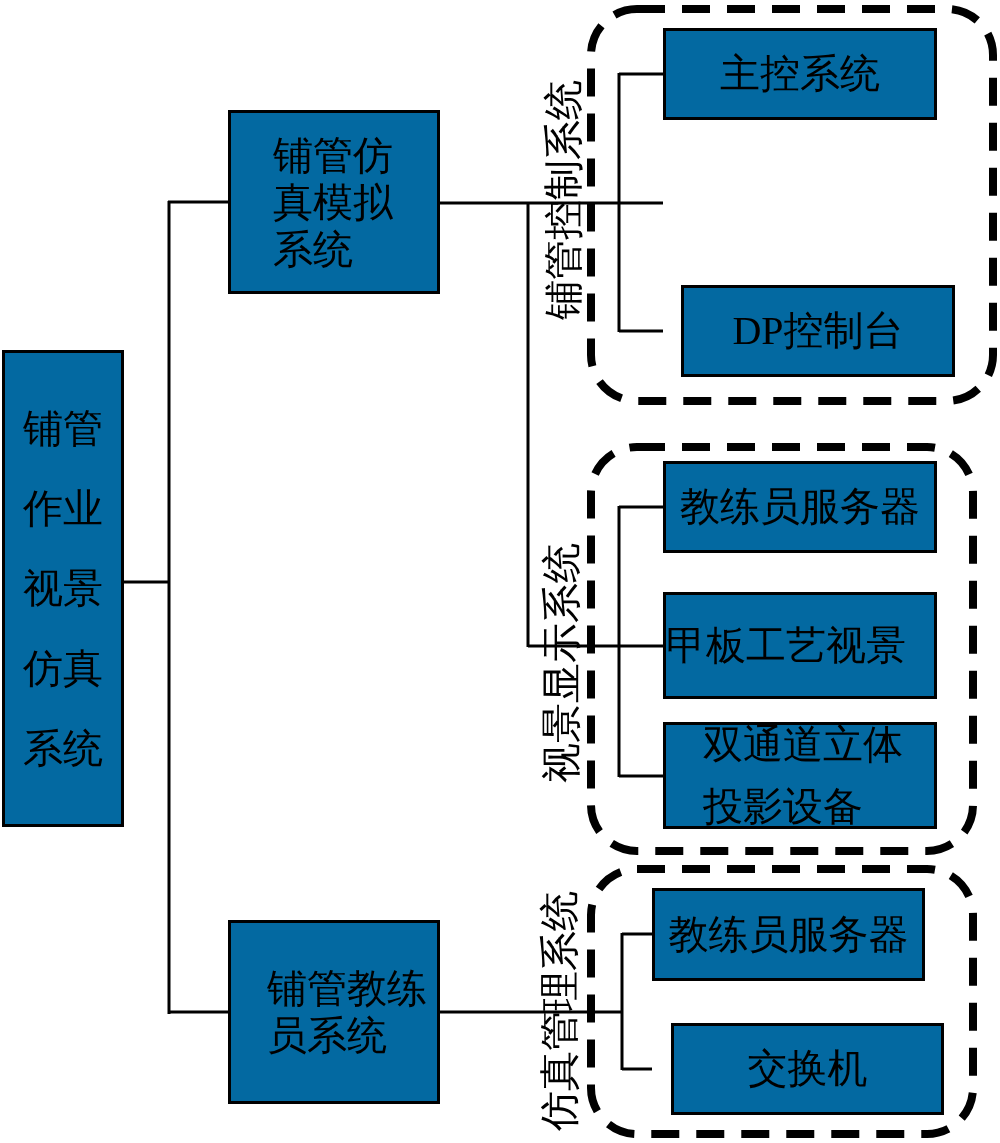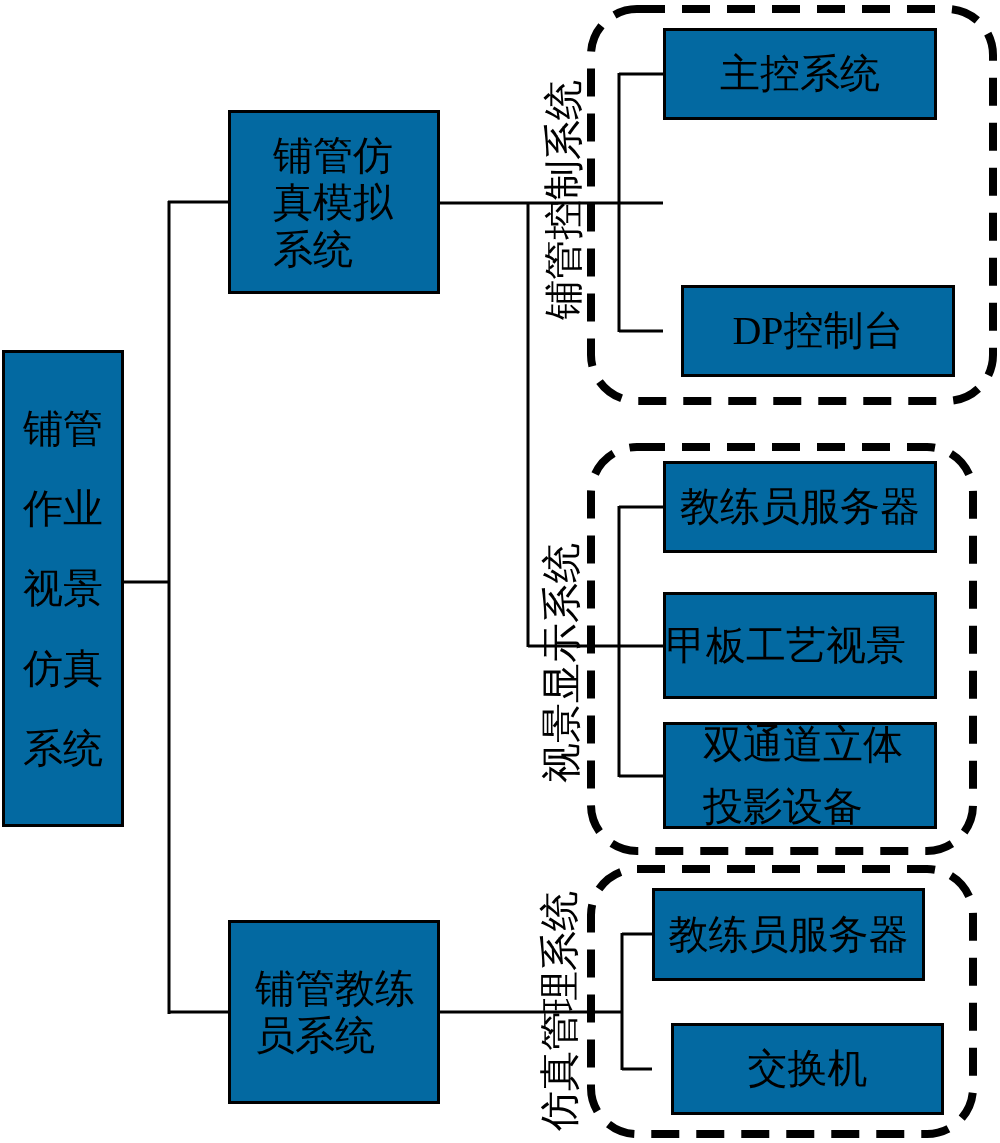--- a/index.html
+++ b/index.html
@@ -27,21 +27,21 @@
     white-space: nowrap;
   }
   .box.center { align-items: center; text-align: center; }
   .box.left   { align-items: flex-start; text-align: right; }
 
   
   #root-box { left: 2px; top: 350px; width: 122px; height: 477px; line-height: 44px; text-align: center; align-items: center; gap: 36px; }
 
   
   #sim-box     { left: 228px; top: 110px;  width: 212px; height: 184px; padding-left: 42px; line-height: 47px; }
-  #trainer-box { left: 228px; top: 920px;  width: 212px; height: 184px; padding-left: 24px; line-height: 47px; }
+  #trainer-box { left: 228px; top: 920px;  width: 212px; height: 184px; padding-left: 36px; line-height: 47px; }
 
   
   #g1b0 { left: 663px; top: 28px;  width: 274px; height: 92px; }
   #g1b1 { left: 663px; top: 159px; width: 274px; height: 92px; }
   #g1b2 { left: 663px; top: 285px; width: 274px; height: 92px; margin-left: 18px; }
 
   
   #g2b0 { left: 663px; top: 461px; width: 274px; height: 92px; }
   #g2b1 { left: 663px; top: 592px; width: 274px; height: 107px; }
   #g2b2 { left: 663px; top: 722px; width: 274px; height: 107px; padding-left: 37px; gap: 16px; }

